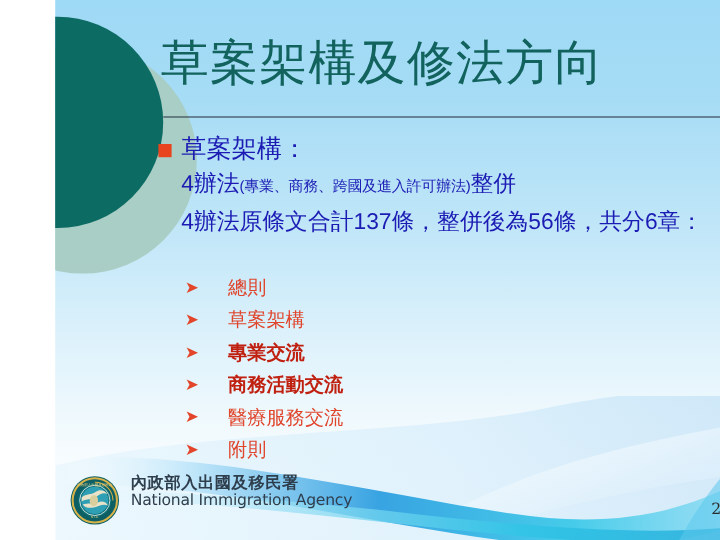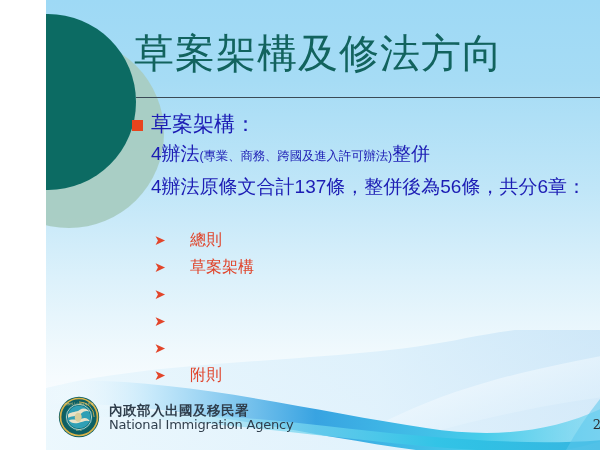--- a/index.html
+++ b/index.html
@@ -165,21 +165,20 @@
     font-weight: bold;
     color: #c02010;
   }
 
   
   .footer {
     position: absolute;
     left: 12px;
     bottom: 12px;
     display: flex;
-    align-items: center;
     gap: 9px;
   }
   .emblem {
     width: 42px;
     height: 42px;
     flex: 0 0 auto;
   }
   .org-text {
     line-height: 1.05;
   }
@@ -275,26 +274,29 @@
     <div class="sub-item">
       <span class="arrow">➤</span>
       <span class="sub-label">總則</span>
     </div>
     <div class="sub-item">
       <span class="arrow">➤</span>
       <span class="sub-label">草案架構</span>
     </div>
     <div class="sub-item strong">
       <span class="arrow">➤</span>
+      <span class="sub-label">專業交流</span>
     </div>
     <div class="sub-item strong">
       <span class="arrow">➤</span>
+      <span class="sub-label">商務活動交流</span>
     </div>
     <div class="sub-item">
       <span class="arrow">➤</span>
+      <span class="sub-label">醫療服務交流</span>
     </div>
     <div class="sub-item">
       <span class="arrow">➤</span>
       <span class="sub-label">附則</span>
     </div>
   </div>
 
   <div class="footer">
     <svg class="emblem" viewBox="0 0 100 100">
       <circle cx="50" cy="50" r="48" fill="#0d5f63"></circle>

